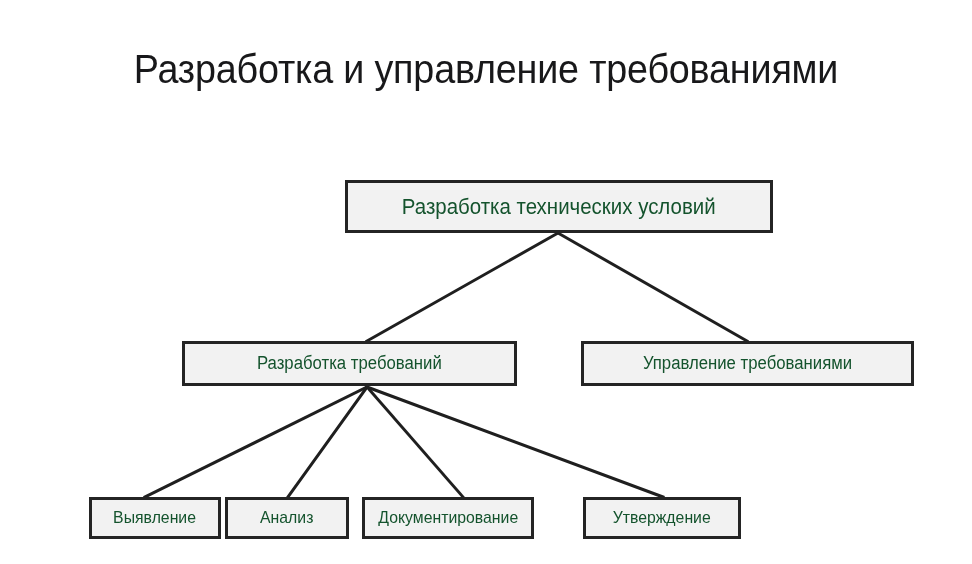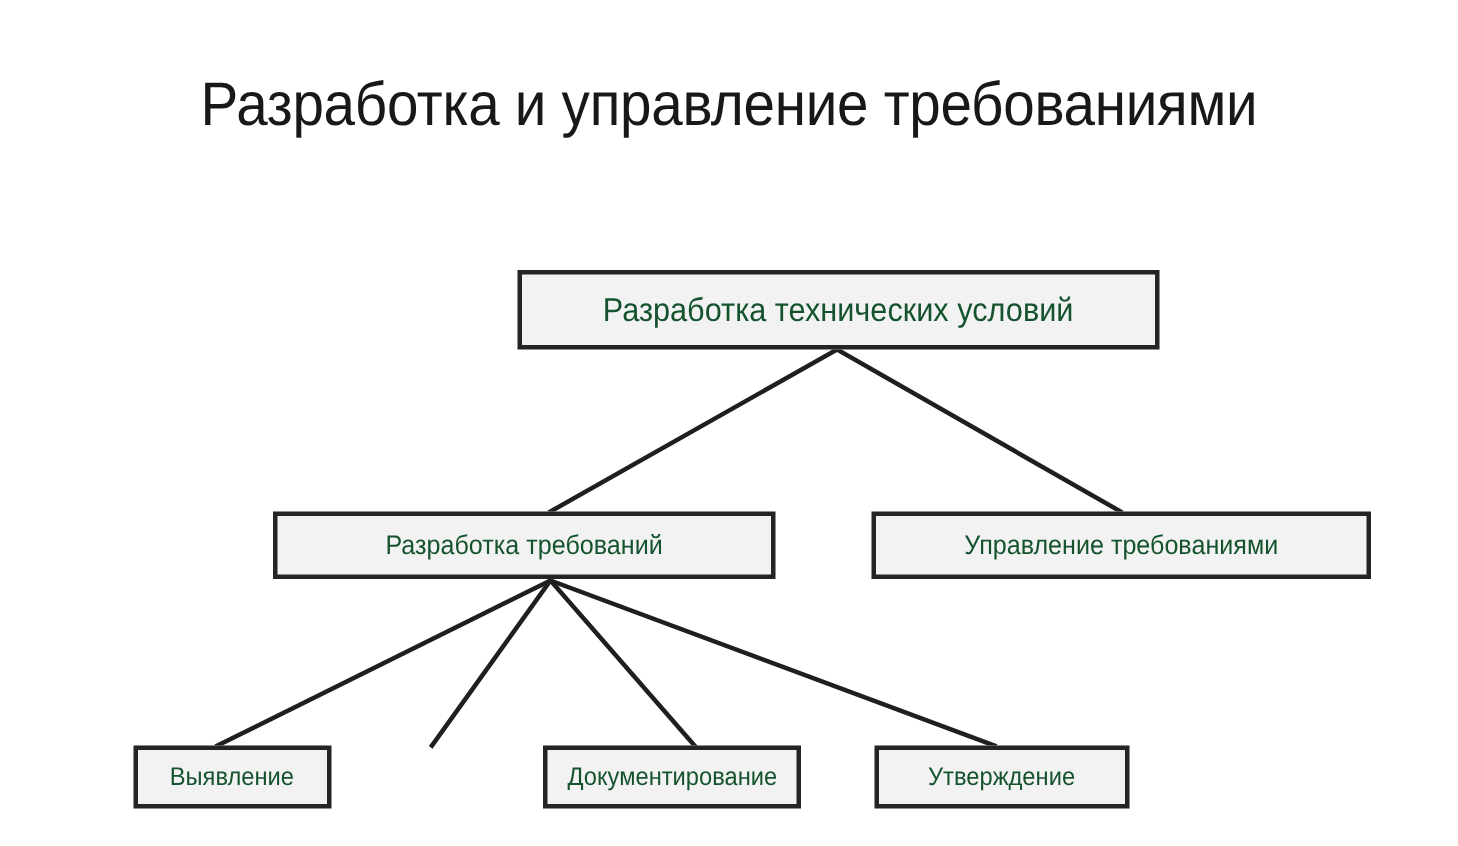--- a/index.html
+++ b/index.html
@@ -89,21 +89,21 @@
     font-size: 18px;
   }
   .node-leaf {
     top: 497px;
     height: 42px;
     font-size: 17px;
   }
   .leaf-1 { left: 77px;  width: 132px; margin-left: 12px; }
   .leaf-2 { left: 225px; width: 124px; }
   .leaf-3 { left: 362px; width: 172px; }
-  .leaf-4 { left: 583px; width: 170px; }
+  .leaf-4 { left: 583px; width: 158px; }
 </style>
 </head>
 <body>
 
 <div id="slide">
 
   <div id="slide-title">Разработка и управление требованиями</div>
 
   <div id="diagram">
 
@@ -127,20 +127,23 @@
     </div>
 
     <div class="node node-l2-right">
       <span class="node-label">Управление требованиями</span>
     </div>
 
     <div class="node node-leaf leaf-1">
       <span class="node-label">Выявление</span>
     </div>
 
+    <div class="node node-leaf leaf-2">
+      <span class="node-label">Анализ</span>
+    </div>
 
     <div class="node node-leaf leaf-3">
       <span class="node-label">Документирование</span>
     </div>
 
     <div class="node node-leaf leaf-4">
       <span class="node-label">Утверждение</span>
     </div>
 
   </div>

